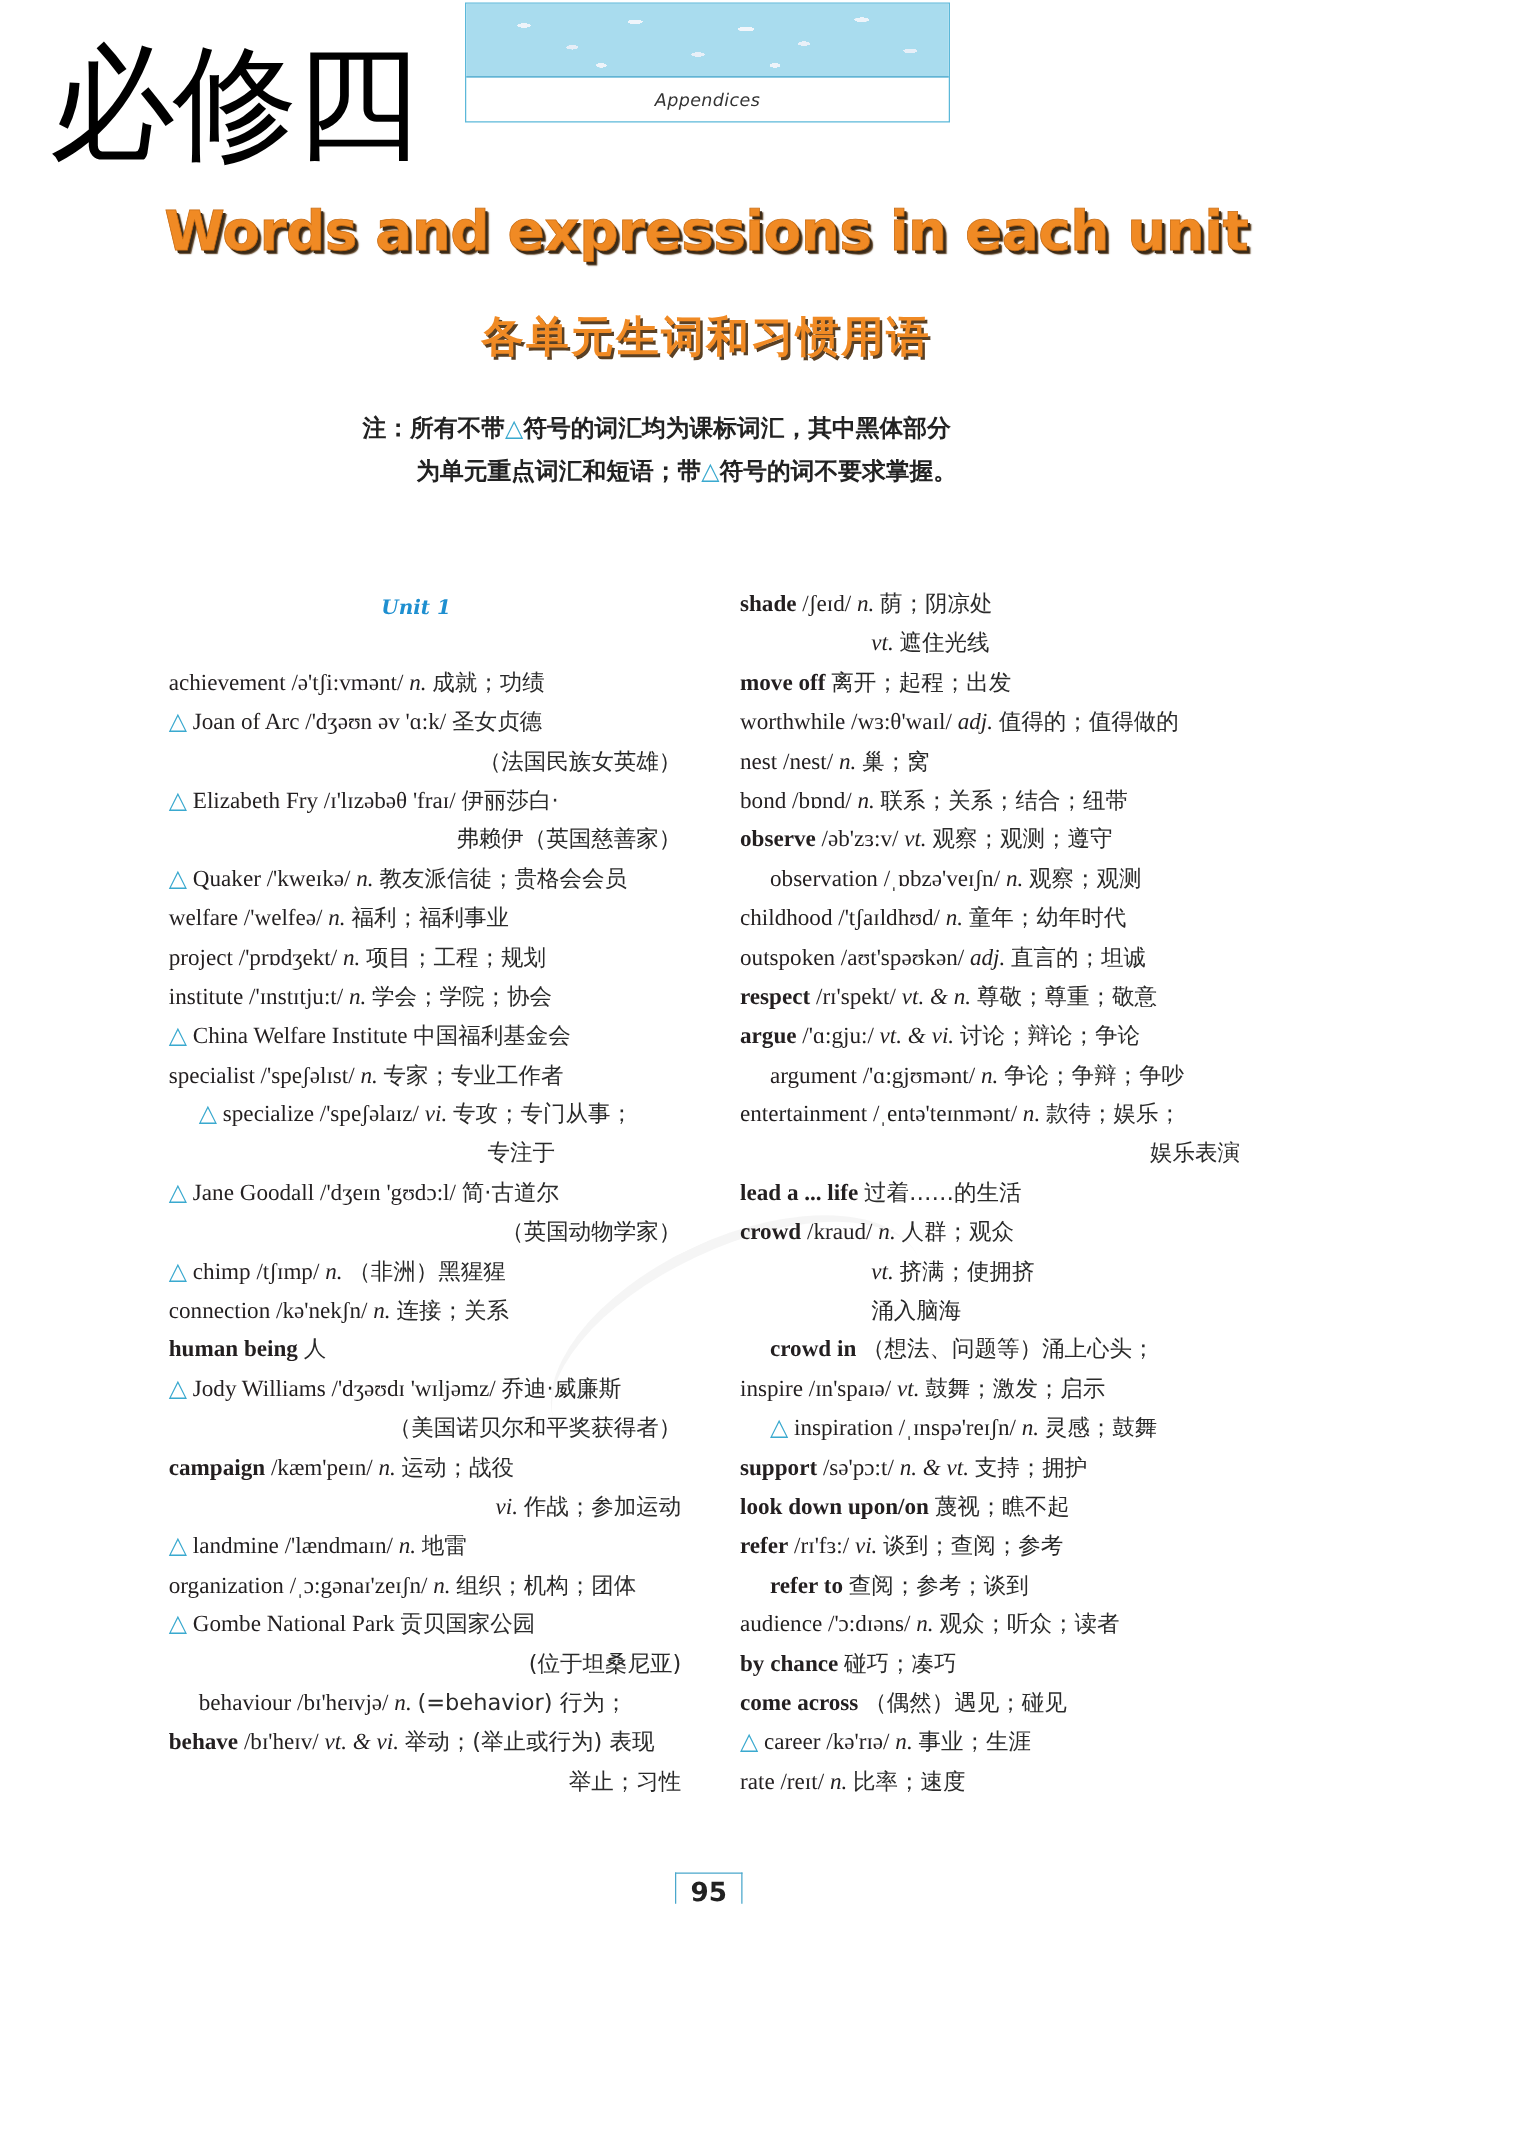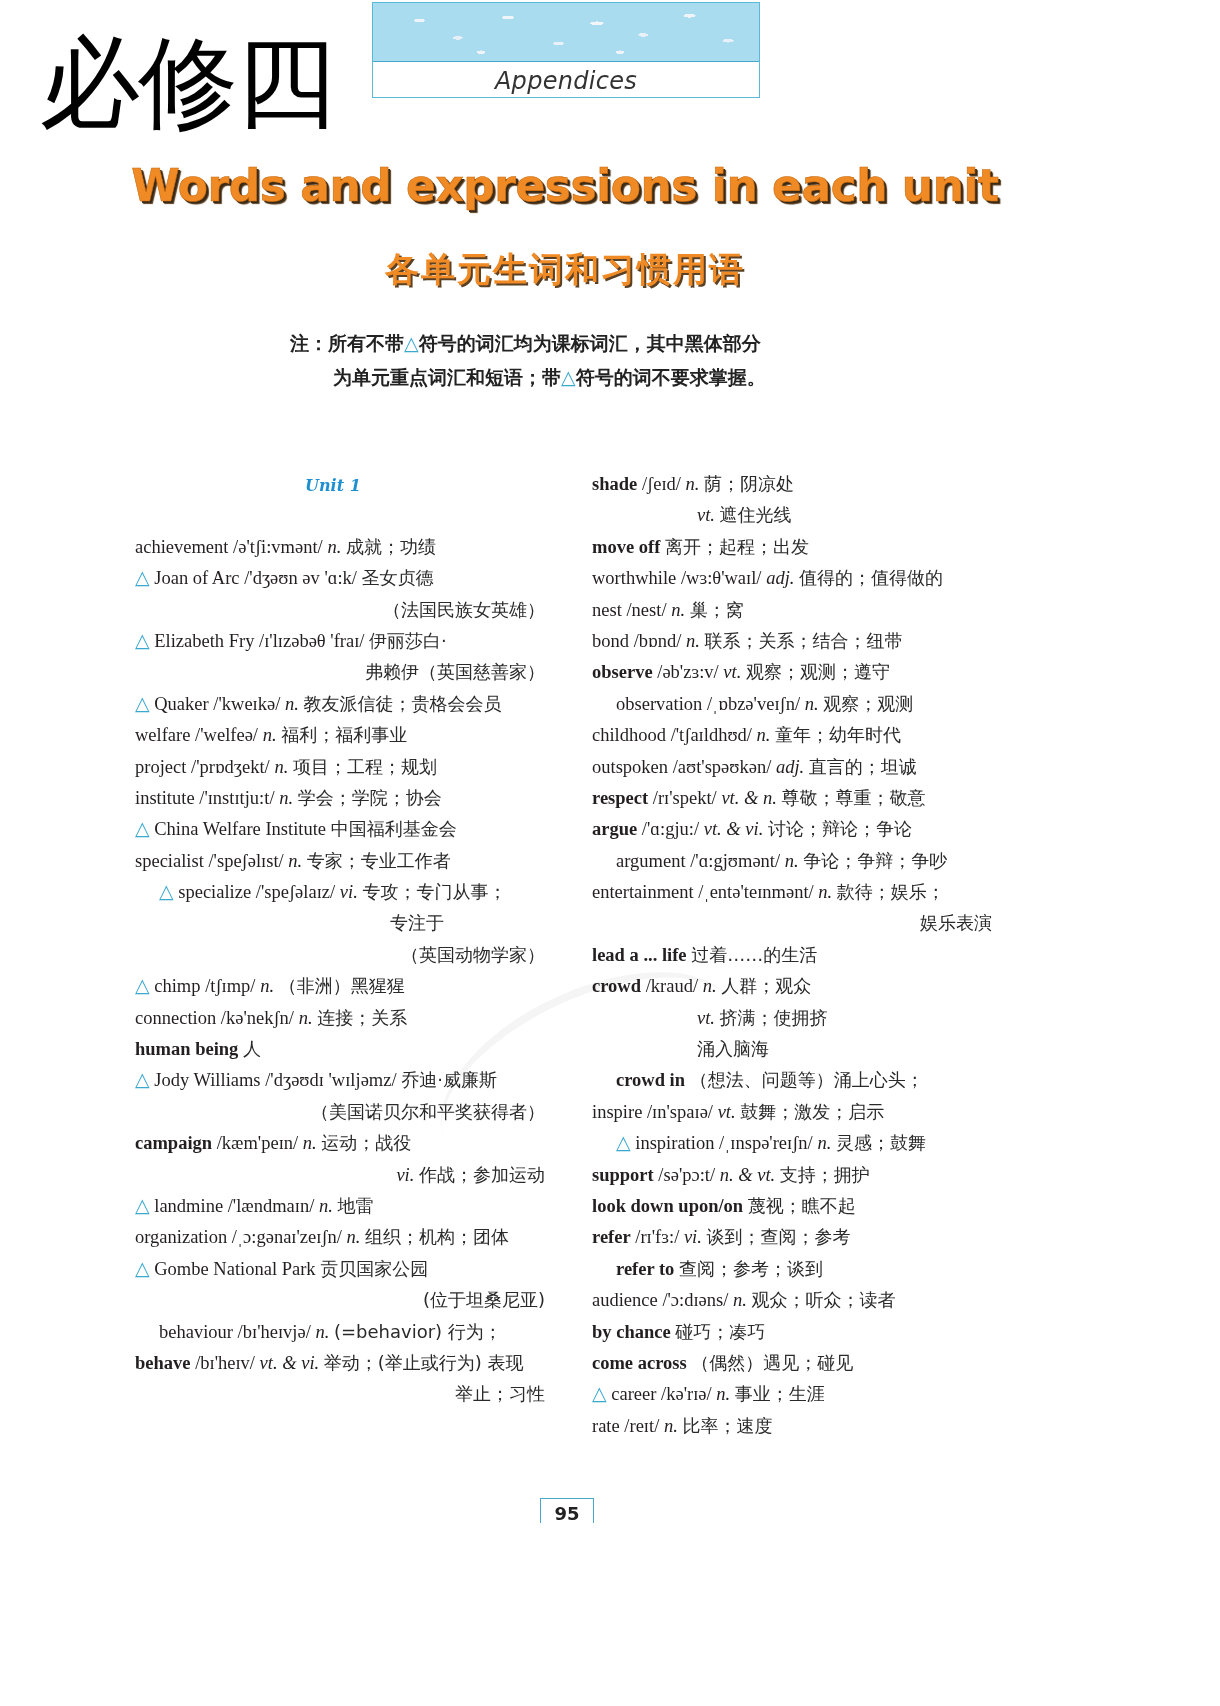--- a/index.html
+++ b/index.html
@@ -16,21 +16,21 @@
       radial-gradient(ellipse 10px 3px at 35% 25%, #f0f5fb 60%, transparent 61%),
       radial-gradient(ellipse 9px 3px at 48% 70%, #e8f0f8 60%, transparent 61%),
       radial-gradient(ellipse 11px 3px at 58% 35%, #f2f6fb 60%, transparent 61%),
       radial-gradient(ellipse 8px 3px at 70% 55%, #e9f0f8 60%, transparent 61%),
       radial-gradient(ellipse 10px 3px at 82% 22%, #eef4fa 60%, transparent 61%),
       radial-gradient(ellipse 9px 3px at 92% 65%, #e7eff8 60%, transparent 61%),
       radial-gradient(ellipse 7px 3px at 64% 85%, #eef4fa 60%, transparent 61%),
       radial-gradient(ellipse 7px 3px at 28% 85%, #eef4fa 60%, transparent 61%),
       #a9dcee; }
   .banner-label { text-align:center; font-family:"DejaVu Sans", sans-serif; font-style:italic;
-                  font-size:24px; color:#333; line-height:38px; letter-spacing:0.3px; }
+                  font-size:14px; color:#333; line-height:38px; letter-spacing:0.3px; }
   .heading-en { position:absolute; left:0; width:1130px; top:160px; text-align:center;
     font-family:"DejaVu Sans", sans-serif; font-weight:900; font-size:44px; color:#f08a24;
     letter-spacing:-0.5px; text-shadow: 2px 2px 0 #3a2a18, 3px 3px 1px #5a4024; -webkit-text-stroke:0.6px #c86a10; }
   .heading-zh { position:absolute; left:0; width:1130px; top:222px; text-align:center;
     font-family:"DejaVu Serif", serif; font-weight:700; font-size:34px; color:#f08a24;
     text-shadow: 2px 2px 0 #5a4024; letter-spacing:2px;margin-top:25px; }
   .note { position:absolute; top:326px; font-family:"DejaVu Sans", sans-serif; font-weight:700;
           font-size:19px; color:#222; line-height:34px; }
   .note .tri { color:#3aa9cf; font-weight:400; }
   .unit-title { position:absolute; left:305px; top:476px; font-family:"DejaVu Serif", serif;
@@ -41,21 +41,21 @@
   .line { height:31.4px; line-height:31.4px; font-size:18.5px; white-space:nowrap; position:relative; }
   .line.ind { padding-left:24px; }
   .line.right { text-align:right; }
   .line .b { font-weight:700; }
   .line .i { font-style:italic; }
   .line .tri { color:#3aa9cf; font-family:"DejaVu Sans", sans-serif; font-size:19px; }
   .line .zh { font-family:"DejaVu Sans", sans-serif; font-size:18px; color:#2a2a2a; }
   .spacer { height:31.4px; }
   .page-num { position:absolute; left:540px; top:1498px; width:52px; height:24px;
               border:1.5px solid #4aa7cc; border-bottom:none; text-align:center;
-              font-family:"DejaVu Sans", sans-serif; font-weight:700; font-size:18px; line-height:30px; color:#222; }
+              font-family:"DejaVu Sans", sans-serif; font-weight:700; font-size:21px; line-height:30px; color:#222; }
   .watermark { position:absolute; left:430px; top:990px; width:320px; height:160px;
                border-top:8px solid rgba(200,200,200,0.18); border-radius:50%; transform:rotate(-25deg); }
 </style>
 </head>
 <body>
 
 <div class="big-title">必修四</div>
 
 <div class="banner">
   <div class="banner-pic"></div>
@@ -86,20 +86,21 @@
       <div class="line"><span class="tri">△</span> <span>Elizabeth Fry</span> <span>/ɪ'lɪzəbəθ 'fraɪ/</span> <span class="zh">伊丽莎白·</span></div>
       <div class="line right"><span class="zh">弗赖伊（英国慈善家）</span></div>
       <div class="line"><span class="tri">△</span> <span>Quaker</span> <span>/'kweɪkə/</span> <span class="i">n.</span> <span class="zh">教友派信徒；贵格会会员</span></div>
       <div class="line"><span>welfare</span> <span>/'welfeə/</span> <span class="i">n.</span> <span class="zh">福利；福利事业</span></div>
       <div class="line"><span>project</span> <span>/'prɒdʒekt/</span> <span class="i">n.</span> <span class="zh">项目；工程；规划</span></div>
       <div class="line"><span>institute</span> <span>/'ɪnstɪtju:t/</span> <span class="i">n.</span> <span class="zh">学会；学院；协会</span></div>
       <div class="line"><span class="tri">△</span> <span>China Welfare Institute</span> <span class="zh">中国福利基金会</span></div>
       <div class="line"><span>specialist</span> <span>/'speʃəlɪst/</span> <span class="i">n.</span> <span class="zh">专家；专业工作者</span></div>
       <div class="line ind"><span class="tri">△</span> <span>specialize</span> <span>/'speʃəlaɪz/</span> <span class="i">vi.</span> <span class="zh">专攻；专门从事；</span></div>
       <div class="line" style="padding-left: 255px;"><span class="zh">专注于</span></div>
+      <div class="line"><span class="tri">△</span> <span>Jane Goodall</span> <span>/'dʒeɪn 'gʊdɔ:l/</span> <span class="zh">简·古道尔</span></div>
       <div class="line right"><span class="zh">（英国动物学家）</span></div>
       <div class="line"><span class="tri">△</span> <span>chimp</span> <span>/tʃɪmp/</span> <span class="i">n.</span> <span class="zh">（非洲）黑猩猩</span></div>
       <div class="line"><span>connection</span> <span>/kə'nekʃn/</span> <span class="i">n.</span> <span class="zh">连接；关系</span></div>
       <div class="line"><span class="b">human being</span> <span class="zh">人</span></div>
       <div class="line"><span class="tri">△</span> <span>Jody Williams</span> <span>/'dʒəʊdɪ 'wɪljəmz/</span> <span class="zh">乔迪·威廉斯</span></div>
       <div class="line right"><span class="zh">（美国诺贝尔和平奖获得者）</span></div>
       <div class="line"><span class="b">campaign</span> <span>/kæm'peɪn/</span> <span class="i">n.</span> <span class="zh">运动；战役</span></div>
       <div class="line right"><span class="i">vi.</span> <span class="zh">作战；参加运动</span></div>
       <div class="line"><span class="tri">△</span> <span>landmine</span> <span>/'lændmaɪn/</span> <span class="i">n.</span> <span class="zh">地雷</span></div>
       <div class="line"><span>organization</span> <span>/ˌɔ:gənaɪ'zeɪʃn/</span> <span class="i">n.</span> <span class="zh">组织；机构；团体</span></div>

